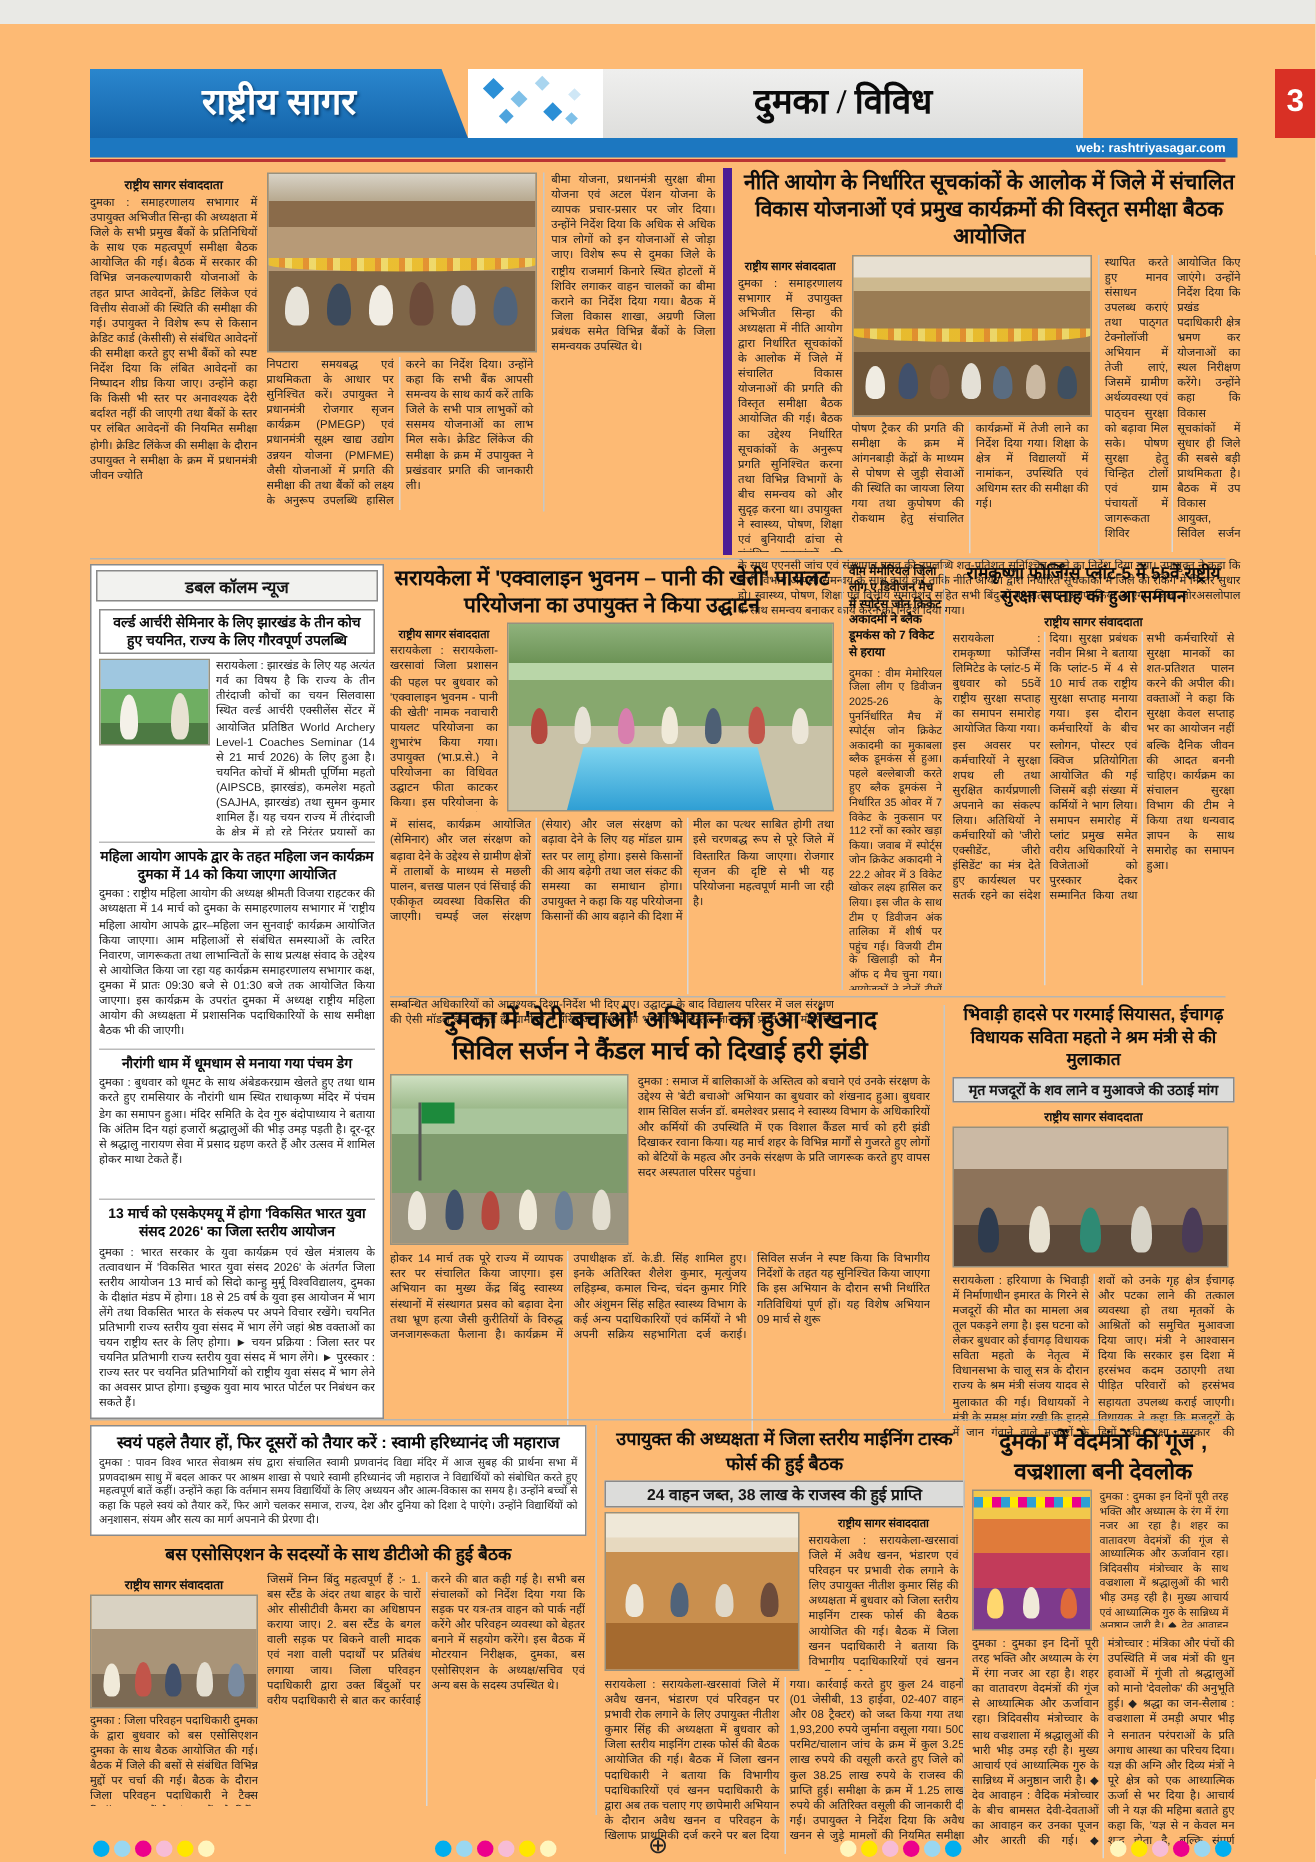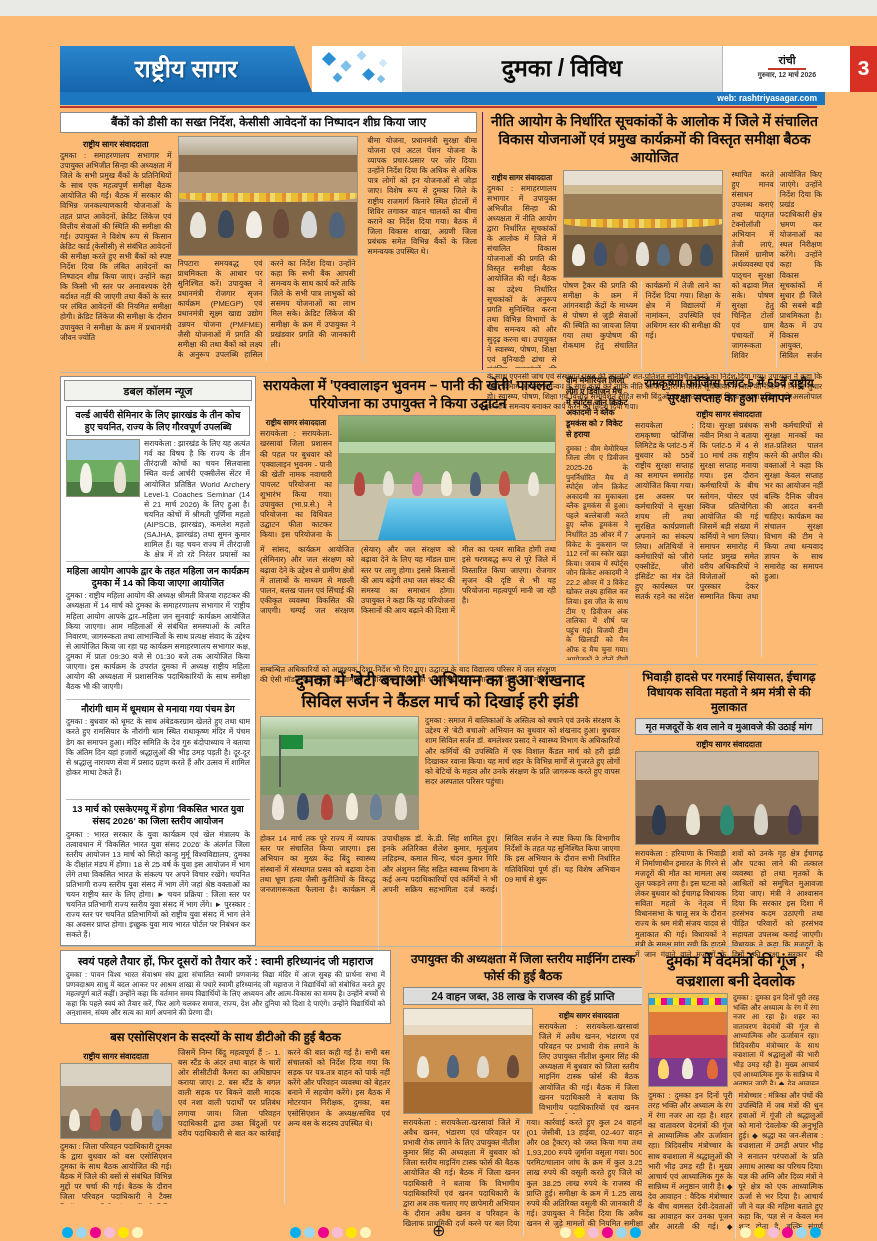--- a/index.html
+++ b/index.html
@@ -56,34 +56,29 @@
     </div>
     <div class="abs" style="left:252px;top:0;width:90px;height:46px;background:#fff;">
       <span class="diamond" style="left:12px;top:8px;width:10px;height:10px;background:#2b8fd6;"></span>
       <span class="diamond" style="left:30px;top:16px;width:8px;height:8px;background:#7fc0e8;"></span>
       <span class="diamond" style="left:46px;top:6px;width:7px;height:7px;background:#a9d5ef;"></span>
       <span class="diamond" style="left:22px;top:28px;width:7px;height:7px;background:#4da3dd;"></span>
       <span class="diamond" style="left:52px;top:24px;width:9px;height:9px;background:#2b8fd6;"></span>
       <span class="diamond" style="left:68px;top:14px;width:6px;height:6px;background:#cfe7f6;"></span>
       <span class="diamond" style="left:66px;top:30px;width:6px;height:6px;background:#7fc0e8;"></span>
     </div>
-    <div class="abs graybar" style="left:342px;top:0;width:320px;height:46px;">
+    <div class="abs graybar" style="left:342px;top:0;width:320px;height:46px;font-family:Liberation Serif, serif;">
       <div class="section-title">दुमका / विविध</div>
-    </div>
-    <div class="abs edbox" style="left:662px;top:0;width:128px;height:46px;">
-      <div style="margin-top:4px;"><span class="edcity">रांची</span></div>
-      <div class="eddate">गुरुवार, 12 मार्च 2026</div>
     </div>
     <div class="abs pageno" style="left:790px;top:0;width:27px;height:46px;">3</div>
   </div>
   <div class="abs webbar" style="left:60px;top:76px;width:757px;height:13px;">web: rashtriyasagar.com</div>
   <div class="abs redline" style="left:60px;top:90px;width:757px;"></div>
 
   <article class="abs" style="left:60px;top:96px;width:417px;height:258px;">
-    <h2 class="bx hl hl-md" style="margin:0;padding:2px 4px;background:#fff;">बैंकों को डीसी का सख्त निर्देश, केसीसी आवेदनों का निष्पादन शीघ्र किया जाए</h2>
     <div style="display:flex;gap:6px;margin-top:3px;height:226px;">
       <div style="width:112px;">
         <div class="byline">राष्ट्रीय सागर संवाददाता</div>
         <div class="body-txt" style="height:212px;">दुमका : समाहरणालय सभागार में उपायुक्त अभिजीत सिन्हा की अध्यक्षता में जिले के सभी प्रमुख बैंकों के प्रतिनिधियों के साथ एक महत्वपूर्ण समीक्षा बैठक आयोजित की गई। बैठक में सरकार की विभिन्न जनकल्याणकारी योजनाओं के तहत प्राप्त आवेदनों, क्रेडिट लिंकेज एवं वित्तीय सेवाओं की स्थिति की समीक्षा की गई। उपायुक्त ने विशेष रूप से किसान क्रेडिट कार्ड (केसीसी) से संबंधित आवेदनों की समीक्षा करते हुए सभी बैंकों को स्पष्ट निर्देश दिया कि लंबित आवेदनों का निष्पादन शीघ्र किया जाए। उन्होंने कहा कि किसी भी स्तर पर अनावश्यक देरी बर्दाश्त नहीं की जाएगी तथा बैंकों के स्तर पर लंबित आवेदनों की नियमित समीक्षा होगी। क्रेडिट लिंकेज की समीक्षा के दौरान उपायुक्त ने समीक्षा के क्रम में प्रधानमंत्री जीवन ज्योति</div>
       </div>
       <div style="width:178px;">
         <div class="ph" style="width:178px;height:118px;background:linear-gradient(180deg,#8a6b4a 0 30%,#b79a77 30% 55%,#7e6547 55% 100%);">
           <div class="band" style="top:0;height:18px;background:linear-gradient(180deg,#d8d2c6,#b7a98f);"></div>
           <div class="garland" style="top:56px;"></div>
           <div class="people" style="bottom:14%;">
@@ -96,21 +91,21 @@
           </div>
         </div>
         <div class="body-txt c2" style="height:102px;margin-top:3px;">निपटारा समयबद्ध एवं प्राथमिकता के आधार पर सुनिश्चित करें। उपायुक्त ने प्रधानमंत्री रोजगार सृजन कार्यक्रम (PMEGP) एवं प्रधानमंत्री सूक्ष्म खाद्य उद्योग उन्नयन योजना (PMFME) जैसी योजनाओं में प्रगति की समीक्षा की तथा बैंकों को लक्ष्य के अनुरूप उपलब्धि हासिल करने का निर्देश दिया। उन्होंने कहा कि सभी बैंक आपसी समन्वय के साथ कार्य करें ताकि जिले के सभी पात्र लाभुकों को ससमय योजनाओं का लाभ मिल सके। क्रेडिट लिंकेज की समीक्षा के क्रम में उपायुक्त ने प्रखंडवार प्रगति की जानकारी ली।</div>
       </div>
       <div style="width:115px;" class="rule-v">
         <div class="body-txt" style="height:226px;padding-left:5px;">बीमा योजना, प्रधानमंत्री सुरक्षा बीमा योजना एवं अटल पेंशन योजना के व्यापक प्रचार-प्रसार पर जोर दिया। उन्होंने निर्देश दिया कि अधिक से अधिक पात्र लोगों को इन योजनाओं से जोड़ा जाए। विशेष रूप से दुमका जिले के राष्ट्रीय राजमार्ग किनारे स्थित होटलों में शिविर लगाकर वाहन चालकों का बीमा कराने का निर्देश दिया गया। बैठक में जिला विकास शाखा, अग्रणी जिला प्रबंधक समेत विभिन्न बैंकों के जिला समन्वयक उपस्थित थे।</div>
       </div>
     </div>
   </article>
 
-  <article class="abs" style="left:482px;top:96px;width:335px;height:258px;border-left:1px solid #4c1d95;padding-left:4px;">
+  <article class="abs" style="left:482px;top:96px;width:335px;height:258px;border-left:6px solid #4c1d95;padding-left:4px;">
     <h2 class="hl hl-lg" style="margin:0;">नीति आयोग के निर्धारित सूचकांकों के आलोक में जिले में संचालित विकास योजनाओं एवं प्रमुख कार्यक्रमों की विस्तृत समीक्षा बैठक आयोजित</h2>
     <div style="display:flex;gap:6px;margin-top:3px;height:200px;">
       <div style="width:70px;">
         <div class="byline" style="font-size:7.4px;">राष्ट्रीय सागर संवाददाता</div>
         <div class="body-txt" style="height:184px;">दुमका : समाहरणालय सभागार में उपायुक्त अभिजीत सिन्हा की अध्यक्षता में नीति आयोग द्वारा निर्धारित सूचकांकों के आलोक में जिले में संचालित विकास योजनाओं की प्रगति की विस्तृत समीक्षा बैठक आयोजित की गई। बैठक का उद्देश्य निर्धारित सूचकांकों के अनुरूप प्रगति सुनिश्चित करना तथा विभिन्न विभागों के बीच समन्वय को और सुदृढ़ करना था। उपायुक्त ने स्वास्थ्य, पोषण, शिक्षा एवं बुनियादी ढांचा से संबंधित सूचकांकों की अद्यतन स्थिति की बिंदुवार समीक्षा करते हुए आवश्यक दिशा-निर्देश दिए। कार्यक्रम (ग्राम स्वास्थ्य, स्वच्छता एवं पोषण दिवस) की प्रगति की</div>
       </div>
       <div style="width:158px;">
         <div class="ph" style="width:158px;height:106px;background:linear-gradient(180deg,#cdb98f 0 22%,#9a7c54 22% 60%,#6f5639 60% 100%);">
           <div class="band" style="top:0;height:14px;background:#e7e0d2;"></div>
           <div class="garland" style="top:48px;"></div>

